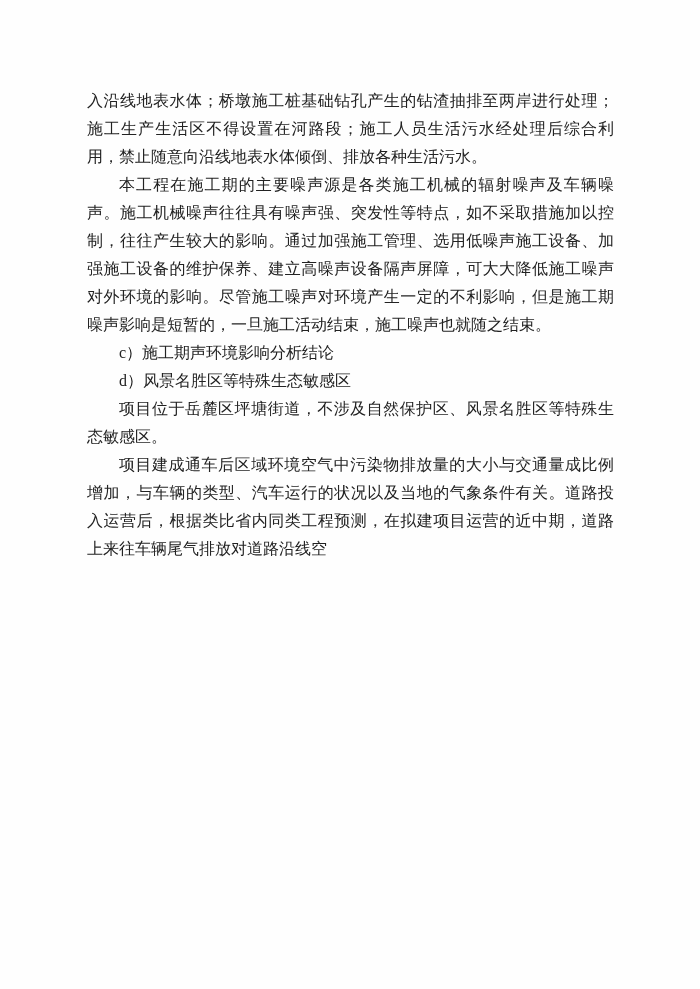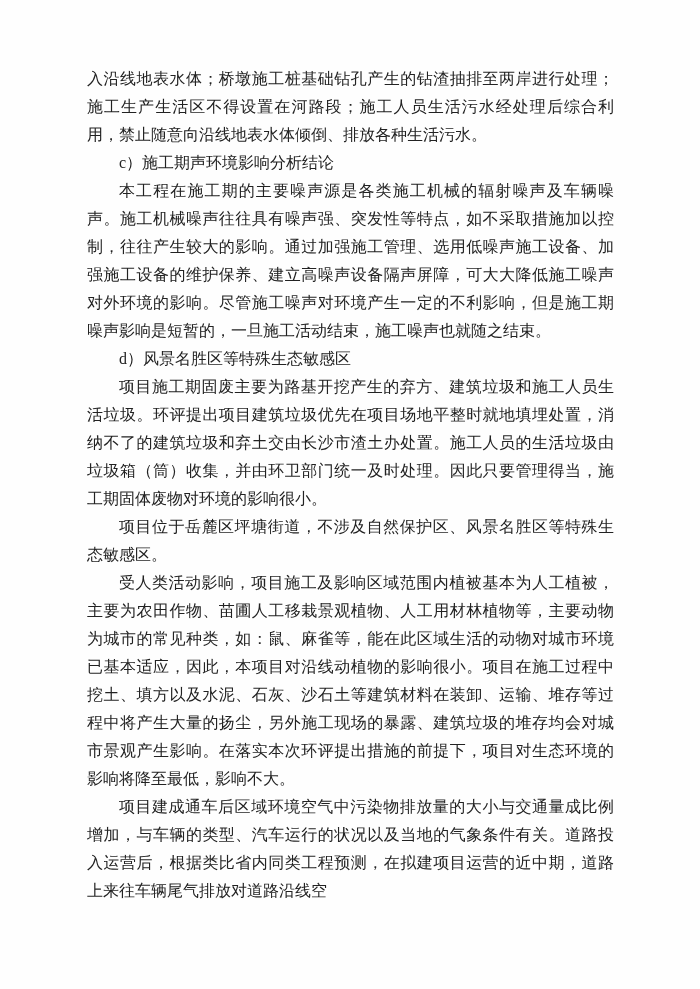--- a/index.html
+++ b/index.html
@@ -7,21 +7,21 @@
     padding: 0;
     background: #ffffff;
   }
   .page {
     position: relative;
     width: 700px;
     height: 989px;
     margin: 0 auto;
     background: #fefefe;
     box-sizing: border-box;
-    padding: 65px 86px 0 87px;
+    padding: 87px 86px 0 87px;
     overflow: hidden;
     font-family: "Liberation Serif", "DejaVu Serif", serif;
     font-size: 16px;
     line-height: 28px;
     color: #222222;
   }
   .page p {
     margin: 0;
     padding: 0;
     text-align: justify;
@@ -34,29 +34,27 @@
   .page p.no-indent {
     text-indent: 0;
   }
 </style>
 </head>
 <body>
 
 <div class="page">
   <p class="no-indent">入沿线地表水体；桥墩施工桩基础钻孔产生的钻渣抽排至两岸进行处理；施工生产生活区不得设置在河路段；施工人员生活污水经处理后综合利用，禁止随意向沿线地表水体倾倒、排放各种生活污水。</p>
 
+  <p class="indent">本工程在施工期的主要噪声源是各类施工机械的辐射噪声及车辆噪声。施工机械噪声往往具有噪声强、突发性等特点，如不采取措施加以控制，往往产生较大的影响。通过加强施工管理、选用低噪声施工设备、加强施工设备的维护保养、建立高噪声设备隔声屏障，可大大降低施工噪声对外环境的影响。尽管施工噪声对环境产生一定的不利影响，但是施工期噪声影响是短暂的，一旦施工活动结束，施工噪声也就随之结束。</p>
+
   <p class="indent">c）施工期声环境影响分析结论</p>
-
-  <p class="indent">本工程在施工期的主要噪声源是各类施工机械的辐射噪声及车辆噪声。施工机械噪声往往具有噪声强、突发性等特点，如不采取措施加以控制，往往产生较大的影响。通过加强施工管理、选用低噪声施工设备、加强施工设备的维护保养、建立高噪声设备隔声屏障，可大大降低施工噪声对外环境的影响。尽管施工噪声对环境产生一定的不利影响，但是施工期噪声影响是短暂的，一旦施工活动结束，施工噪声也就随之结束。</p>
 
   <p class="indent">d）风景名胜区等特殊生态敏感区</p>
 
-  <p class="indent">项目施工期固废主要为路基开挖产生的弃方、建筑垃圾和施工人员生活垃圾。环评提出项目建筑垃圾优先在项目场地平整时就地填埋处置，消纳不了的建筑垃圾和弃土交由长沙市渣土办处置。施工人员的生活垃圾由垃圾箱（筒）收集，并由环卫部门统一及时处理。因此只要管理得当，施工期固体废物对环境的影响很小。</p>
 
 
   <p class="indent">项目位于岳麓区坪塘街道，不涉及自然保护区、风景名胜区等特殊生态敏感区。</p>
 
-  <p class="indent">受人类活动影响，项目施工及影响区域范围内植被基本为人工植被，主要为农田作物、苗圃人工移栽景观植物、人工用材林植物等，主要动物为城市的常见种类，如：鼠、麻雀等，能在此区域生活的动物对城市环境已基本适应，因此，本项目对沿线动植物的影响很小。项目在施工过程中挖土、填方以及水泥、石灰、沙石土等建筑材料在装卸、运输、堆存等过程中将产生大量的扬尘，另外施工现场的暴露、建筑垃圾的堆存均会对城市景观产生影响。在落实本次环评提出措施的前提下，项目对生态环境的影响将降至最低，影响不大。</p>
 
 
 
   <p class="indent">项目建成通车后区域环境空气中污染物排放量的大小与交通量成比例增加，与车辆的类型、汽车运行的状况以及当地的气象条件有关。道路投入运营后，根据类比省内同类工程预测，在拟建项目运营的近中期，道路上来往车辆尾气排放对道路沿线空</p>
 </div>
 
 </body></html>

